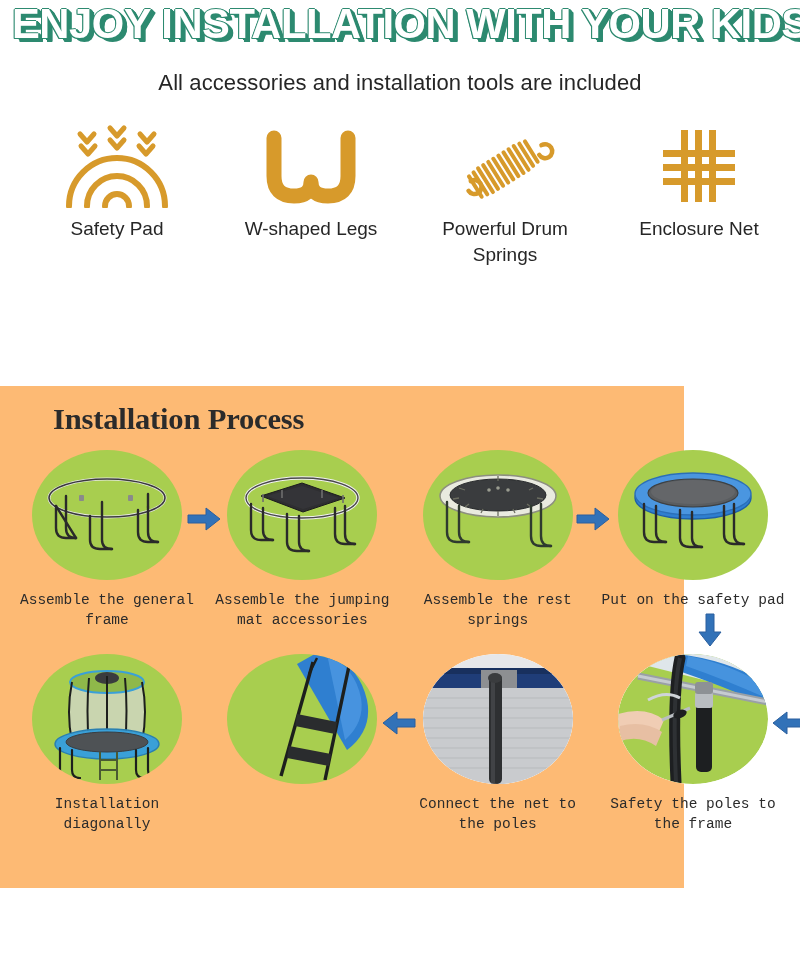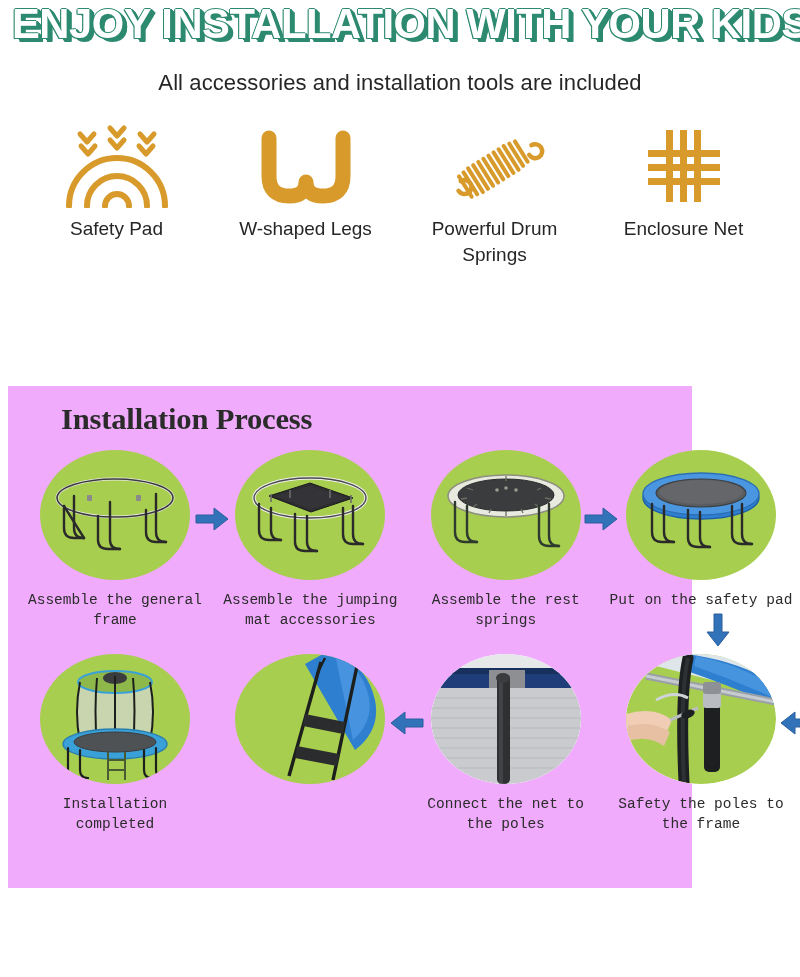--- a/index.html
+++ b/index.html
@@ -46,21 +46,21 @@
     margin-top: 24px;
     font-size: 22px;
     color: #262626;
     letter-spacing: 0.1px;
   }
 
   
   .features {
     display: flex;
     justify-content: space-between;
-    padding: 26px 22px 0 22px;
+    padding: 26px 6px 0 22px;
     background: #ffffff;
   }
   .feature {
     width: 190px;
     text-align: center;
   }
   .feature-icon {
     height: 86px;
     display: flex;
     align-items: flex-end;
@@ -69,25 +69,25 @@
   .feature-label {
     margin-top: 8px;
     font-size: 19px;
     color: #262626;
     line-height: 26px;
   }
 
   
   .process-panel {
     position: absolute;
-    left: 8px;
+    left: 0;
     top: 386px;
     width: 684px;
     height: 502px;
-    background: #f0abfc;
+    background: #fdba74;
   }
   .process-title {
     padding: 16px 0 0 52px;
     font-family: "Liberation Serif", serif;
     font-weight: bold;
     font-size: 30px;
     color: #2b2b2b;
     letter-spacing: -0.2px;
     transform: scaleX(1.02);
     transform-origin: left center;
@@ -397,21 +397,21 @@
             <path d="M124 124 Q116 124 116 116 L116 94"></path>
           </g>
           <g fill="none" stroke="#4a5a32" stroke-width="2">
             <line x1="68" y1="98" x2="68" y2="126"></line>
             <line x1="85" y1="98" x2="85" y2="126"></line>
             <line x1="68" y1="106" x2="85" y2="106"></line>
             <line x1="68" y1="116" x2="85" y2="116"></line>
           </g>
         </svg>
       </div>
-      <div class="step-caption">Installation completed</div>
+      <div class="step-caption">Installation diagonally</div>
     </div>
 
     <div class="step">
       <div class="step-circle">
         <svg width="150" height="130" viewBox="0 0 150 130">
           <path d="M95 -4 Q132 10 140 46 Q146 76 120 96 L70 10 Z" fill="#2f7fd0"></path>
           <path d="M100 0 Q128 14 134 44 Q138 68 118 86" fill="#4a96e0" opacity="0.9"></path>
           <g stroke="#1d1f1d" stroke-width="3.4" fill="none">
             <line x1="54" y1="122" x2="86" y2="8"></line>
             <line x1="98" y1="126" x2="122" y2="12"></line>

